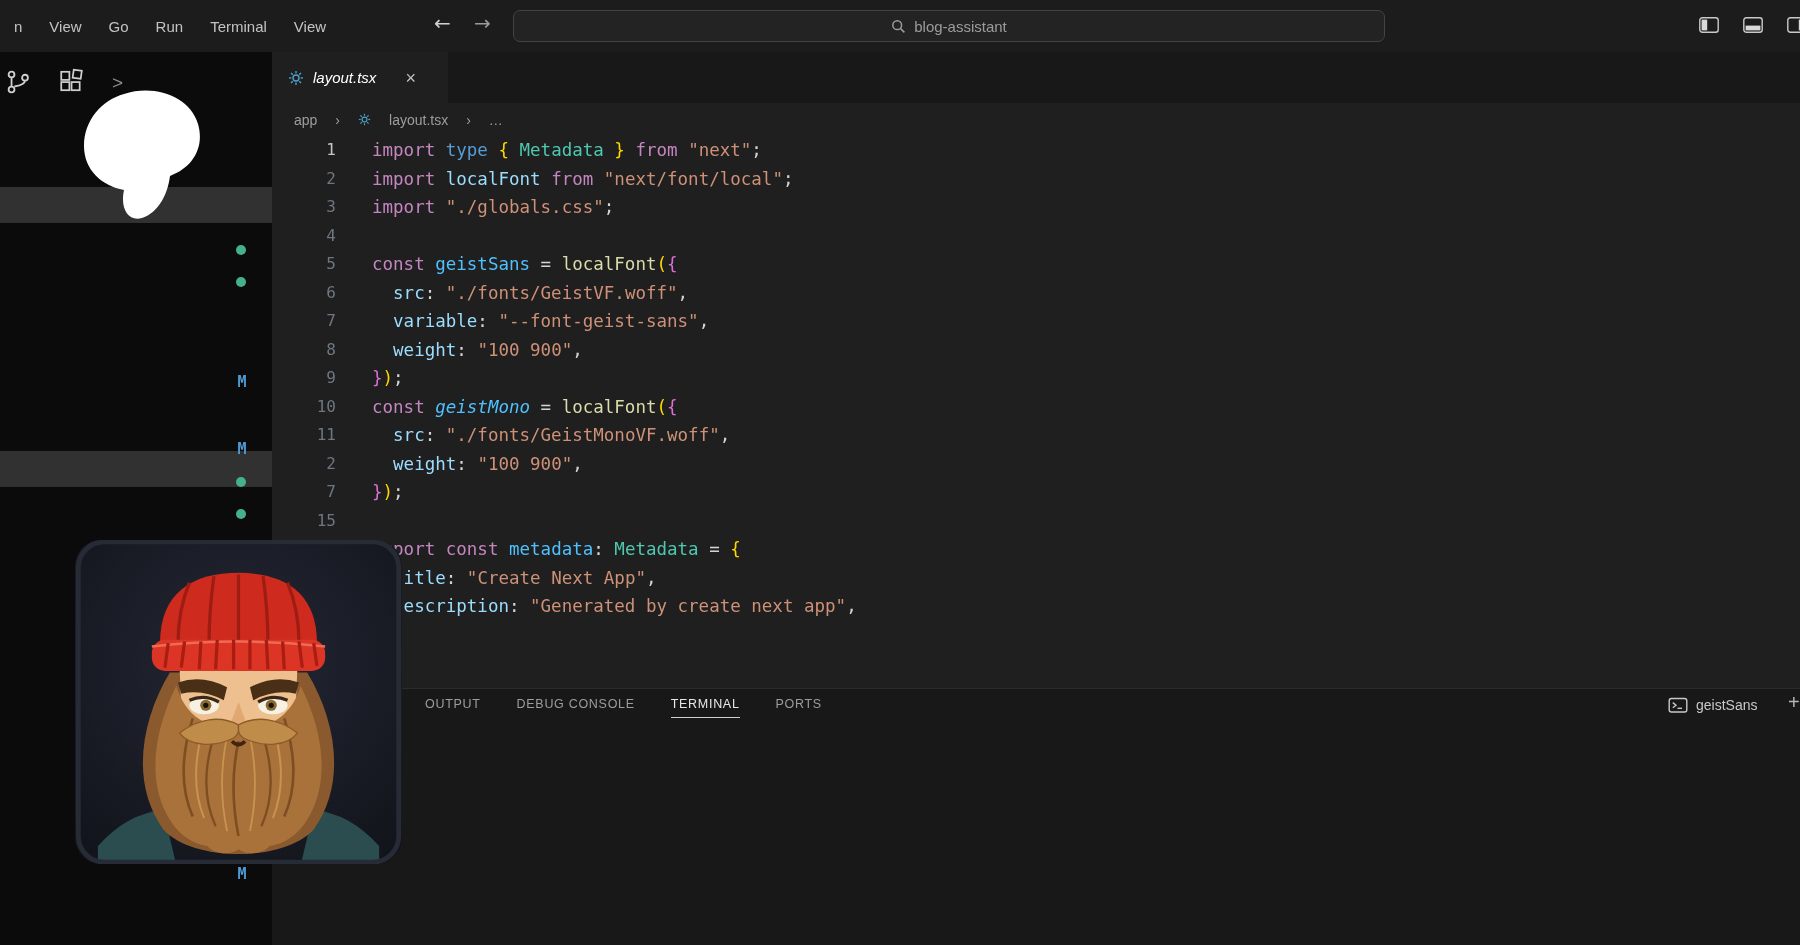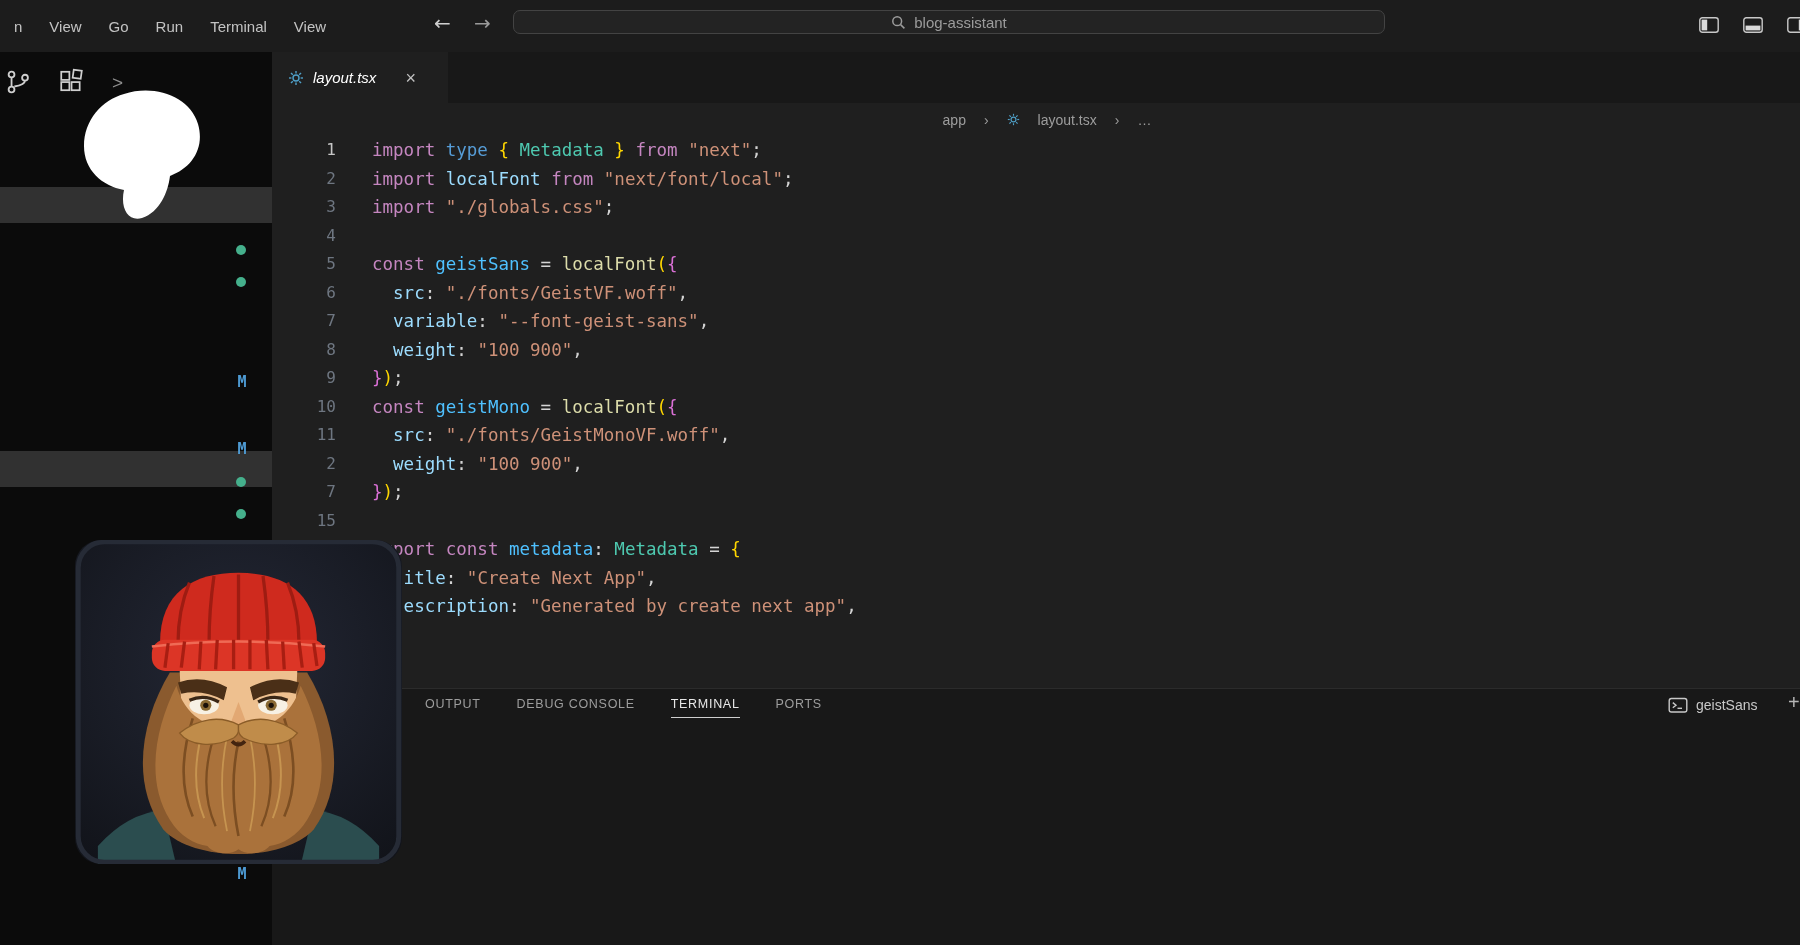--- a/index.html
+++ b/index.html
@@ -10,42 +10,42 @@
     -webkit-font-smoothing:antialiased;
   }
   
   .titlebar { position:absolute; left:0; top:0; width:1800px; height:52px; background:#1c1c1c; }
   .menus { position:absolute; left:0; top:0; height:52px; display:flex; align-items:center; gap:27px; padding-left:14px; color:#c3c3c3; font-size:15px; }
   .menu-item { cursor:default; }
   .nav-arrow { position:absolute; top:11px; font-size:20px; color:#cfcfcf; font-family:"DejaVu Sans",sans-serif; }
   .nav-back { left:434px; }
   .nav-fwd  { left:474px; color:#9a9a9a; }
   .search {
-    position:absolute; left:513px; top:10px; width:872px; height:24px;
+    position:absolute; left:513px; top:10px; width:872px; height:32px;
     background:#232323; border:1px solid #434343; border-radius:7px;
     display:flex; align-items:center; justify-content:center; gap:8px;
     color:#9c9c9c; font-size:15px;
   }
   .win-icon { position:absolute; top:17px; }
   
   .sidebar { position:absolute; left:0; top:52px; width:272px; height:893px; background:#0b0b0b; }
   .side-row { position:absolute; left:0; width:272px; height:36px; background:#313131; }
   .side-row.r1 { top:135px; }
   .side-row.r2 { top:399px; }
   .marker-dot { position:absolute; left:236px; width:10px; height:10px; border-radius:50%; background:var(--c-dot,#45B08C); }
   .marker-m { position:absolute; left:232px; width:20px; height:16px; line-height:16px; text-align:center; color:var(--c-modified,#4E9BD4); font-size:15px; font-weight:700; font-family:"DejaVu Sans Mono",monospace; }
   .activity-icon { position:absolute; }
   .activity-chevron { position:absolute; left:112px; top:72px; color:#8f8f8f; font-size:19px; }
   
   .tabbar { position:absolute; left:272px; top:52px; right:0; height:51px; background:#181818; }
   .tab { position:absolute; left:0; top:0; width:176px; height:51px; background:#1f1f1f; display:flex; align-items:center; padding-left:16px; gap:9px; }
   .tab-label { color:#ffffff; font-size:15px; font-style:italic; }
   .tab-close { color:#c0c0c0; font-size:18px; margin-left:20px; line-height:1; }
   .editor-bg { position:absolute; left:272px; top:103px; right:0; height:585px; background:#1f1f1f; }
-  .breadcrumb { position:absolute; left:272px; top:103px; right:0; height:33px; display:flex; align-items:center; gap:18px; padding-left:22px; color:#9d9d9d; font-size:14px;justify-content:center; }
+  .breadcrumb { position:absolute; left:272px; top:103px; right:0; height:33px; display:flex; align-items:center; gap:18px; padding-left:22px; color:#9d9d9d; font-size:14px; }
   .code { position:absolute; left:272px; top:136px; right:0; font-family:"DejaVu Sans Mono",monospace; }
   .code-line { height:28.5px; line-height:28.5px; white-space:pre; display:flex; }
   .ln { width:64px; text-align:right; color:#6e7681; font-size:16px; flex:none; }
   .ln.active { color:#c6c6c6; }
   .lt { padding-left:36px; font-size:17.5px; }
   
   .panel { position:absolute; left:272px; top:688px; right:0; bottom:0; background:#181818; border-top:1px solid #2b2b2b; }
   .panel-tabs { position:absolute; left:153px; top:8px; display:flex; gap:36px; font-size:12.5px; font-weight:400; letter-spacing:.7px; color:#9d9d9d; }
   .panel-tab { padding-bottom:6px; cursor:default; }
   .panel-tab.active { color:#e7e7e7; border-bottom:1px solid #cfcfcf; }
@@ -174,21 +174,21 @@
   <div class="code">
       <div class="code-line"><span class="ln active">1</span><span class="lt"><span style="color: var(--c-kw);">import </span><span style="color: var(--c-blue);">type </span><span style="color: var(--c-b1);">{ </span><span style="color: var(--c-teal);">Metadata</span><span style="color: var(--c-b1);"> }</span><span style="color: var(--c-kw);"> from </span><span style="color: var(--c-str);">"next"</span><span style="color: var(--c-p);">;</span></span></div>
       <div class="code-line"><span class="ln">2</span><span class="lt"><span style="color: var(--c-kw);">import </span><span style="color: var(--c-lb);">localFont</span><span style="color: var(--c-kw);"> from </span><span style="color: var(--c-str);">"next/font/local"</span><span style="color: var(--c-p);">;</span></span></div>
       <div class="code-line"><span class="ln">3</span><span class="lt"><span style="color: var(--c-kw);">import </span><span style="color: var(--c-str);">"./globals.css"</span><span style="color: var(--c-p);">;</span></span></div>
       <div class="code-line"><span class="ln">4</span><span class="lt"></span></div>
       <div class="code-line"><span class="ln">5</span><span class="lt"><span style="color: var(--c-kw);">const </span><span style="color: var(--c-cb);">geistSans</span><span style="color: var(--c-p);"> = </span><span style="color: var(--c-fn);">localFont</span><span style="color: var(--c-b1);">(</span><span style="color: var(--c-b2);">{</span></span></div>
       <div class="code-line"><span class="ln">6</span><span class="lt"><span style="color: var(--c-lb);">  src</span><span style="color: var(--c-p);">: </span><span style="color: var(--c-str);">"./fonts/GeistVF.woff"</span><span style="color: var(--c-p);">,</span></span></div>
       <div class="code-line"><span class="ln">7</span><span class="lt"><span style="color: var(--c-lb);">  variable</span><span style="color: var(--c-p);">: </span><span style="color: var(--c-str);">"--font-geist-sans"</span><span style="color: var(--c-p);">,</span></span></div>
       <div class="code-line"><span class="ln">8</span><span class="lt"><span style="color: var(--c-lb);">  weight</span><span style="color: var(--c-p);">: </span><span style="color: var(--c-str);">"100 900"</span><span style="color: var(--c-p);">,</span></span></div>
       <div class="code-line"><span class="ln">9</span><span class="lt"><span style="color: var(--c-b2);">}</span><span style="color: var(--c-b1);">)</span><span style="color: var(--c-p);">;</span></span></div>
-      <div class="code-line"><span class="ln">10</span><span class="lt"><span style="color: var(--c-kw);">const </span><span style="color: var(--c-cb);">geistMono</span><span style="color: var(--c-p);"> = </span><span style="color: var(--c-fn);">localFont</span><span style="color: var(--c-b1);">(</span><span style="color: var(--c-b2);">{</span></span></div>
+      <div class="code-line"><span class="ln">10</span><span class="lt"><span style="color: var(--c-kw);">const </span><span style="color: var(--c-cb); font-style: italic;">geistMono</span><span style="color: var(--c-p);"> = </span><span style="color: var(--c-fn);">localFont</span><span style="color: var(--c-b1);">(</span><span style="color: var(--c-b2);">{</span></span></div>
       <div class="code-line"><span class="ln">11</span><span class="lt"><span style="color: var(--c-lb);">  src</span><span style="color: var(--c-p);">: </span><span style="color: var(--c-str);">"./fonts/GeistMonoVF.woff"</span><span style="color: var(--c-p);">,</span></span></div>
       <div class="code-line"><span class="ln">2</span><span class="lt"><span style="color: var(--c-lb);">  weight</span><span style="color: var(--c-p);">: </span><span style="color: var(--c-str);">"100 900"</span><span style="color: var(--c-p);">,</span></span></div>
       <div class="code-line"><span class="ln">7</span><span class="lt"><span style="color: var(--c-b2);">}</span><span style="color: var(--c-b1);">)</span><span style="color: var(--c-p);">;</span></span></div>
       <div class="code-line"><span class="ln">15</span><span class="lt"></span></div>
       <div class="code-line"><span class="ln">16</span><span class="lt"><span style="color: var(--c-kw);">export </span><span style="color: var(--c-kw);">const </span><span style="color: var(--c-cb);">metadata</span><span style="color: var(--c-p);">: </span><span style="color: var(--c-teal);">Metadata</span><span style="color: var(--c-p);"> = </span><span style="color: var(--c-b1);">{</span></span></div>
       <div class="code-line"><span class="ln">17</span><span class="lt"><span style="color: var(--c-lb);">  title</span><span style="color: var(--c-p);">: </span><span style="color: var(--c-str);">"Create Next App"</span><span style="color: var(--c-p);">,</span></span></div>
       <div class="code-line"><span class="ln">18</span><span class="lt"><span style="color: var(--c-lb);">  description</span><span style="color: var(--c-p);">: </span><span style="color: var(--c-str);">"Generated by create next app"</span><span style="color: var(--c-p);">,</span></span></div>
     </div>
 
   <div class="panel">

